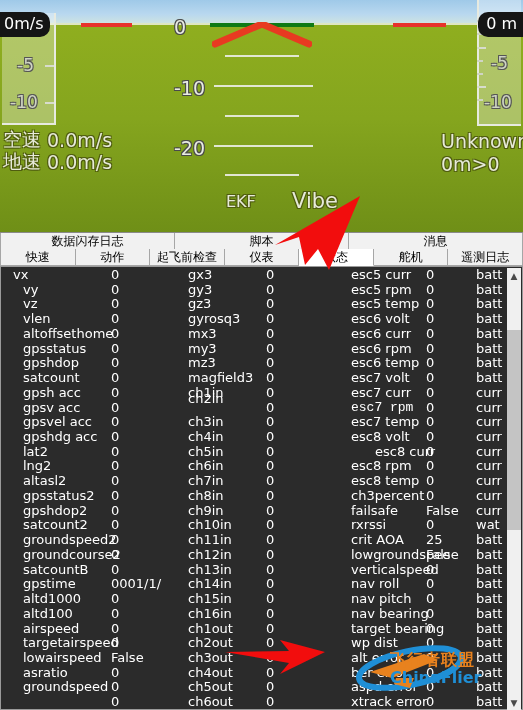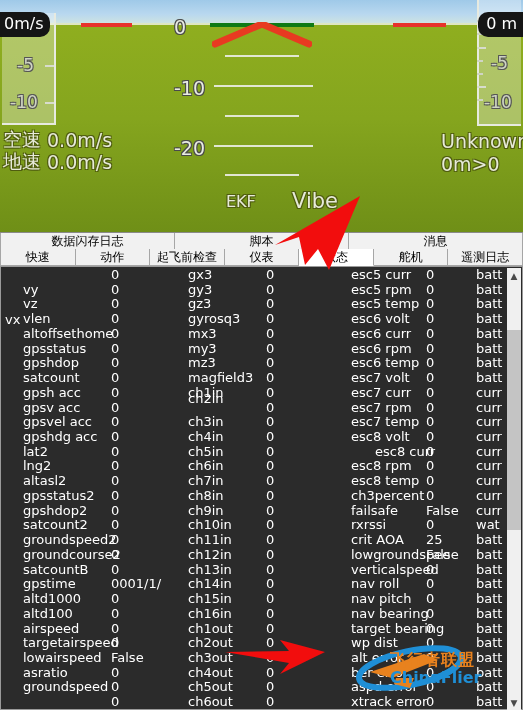--- a/index.html
+++ b/index.html
@@ -185,21 +185,21 @@
           <span>舵机</span>
         </div>
         <div class="tab">
           <span>遥测日志</span>
         </div>
       </div>
   </div>
 
   <div id="table-wrap">
     <div id="grid">
-        <div class="cell name" style="left: 4px; top: 1px; margin-top: 45px;">vx</div>
+        <div class="cell name" style="left: 12px; top: 1px;">vx</div>
         <div class="cell val" style="left: 110px; top: 1px;">0</div>
         <div class="cell name" style="left: 22px; top: 15.73px;">vy</div>
         <div class="cell val" style="left: 110px; top: 15.73px;">0</div>
         <div class="cell name" style="left: 22px; top: 30.46px;">vz</div>
         <div class="cell val" style="left: 110px; top: 30.46px;">0</div>
         <div class="cell name" style="left: 22px; top: 45.19px;">vlen</div>
         <div class="cell val" style="left: 110px; top: 45.19px;">0</div>
         <div class="cell name" style="left: 22px; top: 59.92px;">altoffsethome</div>
         <div class="cell val" style="left: 110px; top: 59.92px;">0</div>
         <div class="cell name" style="left: 22px; top: 74.65px;">gpsstatus</div>
@@ -323,21 +323,21 @@
         <div class="cell name" style="left: 350px; top: 59.92px;">esc6 curr</div>
         <div class="cell val" style="left: 425px; top: 59.92px;">0</div>
         <div class="cell name" style="left: 350px; top: 74.65px;">esc6 rpm</div>
         <div class="cell val" style="left: 425px; top: 74.65px;">0</div>
         <div class="cell name" style="left: 350px; top: 89.38px;">esc6 temp</div>
         <div class="cell val" style="left: 425px; top: 89.38px;">0</div>
         <div class="cell name" style="left: 350px; top: 104.11px;">esc7 volt</div>
         <div class="cell val" style="left: 425px; top: 104.11px;">0</div>
         <div class="cell name" style="left: 350px; top: 118.84px;">esc7 curr</div>
         <div class="cell val" style="left: 425px; top: 118.84px;">0</div>
-        <div class="cell name" style="left: 350px; top: 133.57px;">esc7 rpm</div>
+        <div class="cell name" style="left: 350px; top: 133.57px; font-family: Liberation Mono, monospace;">esc7 rpm</div>
         <div class="cell val" style="left: 425px; top: 133.57px;">0</div>
         <div class="cell name" style="left: 350px; top: 148.3px;">esc7 temp</div>
         <div class="cell val" style="left: 425px; top: 148.3px;">0</div>
         <div class="cell name" style="left: 350px; top: 163.03px;">esc8 volt</div>
         <div class="cell val" style="left: 425px; top: 163.03px;">0</div>
         <div class="cell name" style="left: 350px; top: 177.76px; margin-left: 24px;">esc8 curr</div>
         <div class="cell val" style="left: 425px; top: 177.76px;">0</div>
         <div class="cell name" style="left: 350px; top: 192.49px;">esc8 rpm</div>
         <div class="cell val" style="left: 425px; top: 192.49px;">0</div>
         <div class="cell name" style="left: 350px; top: 207.22px;">esc8 temp</div>

